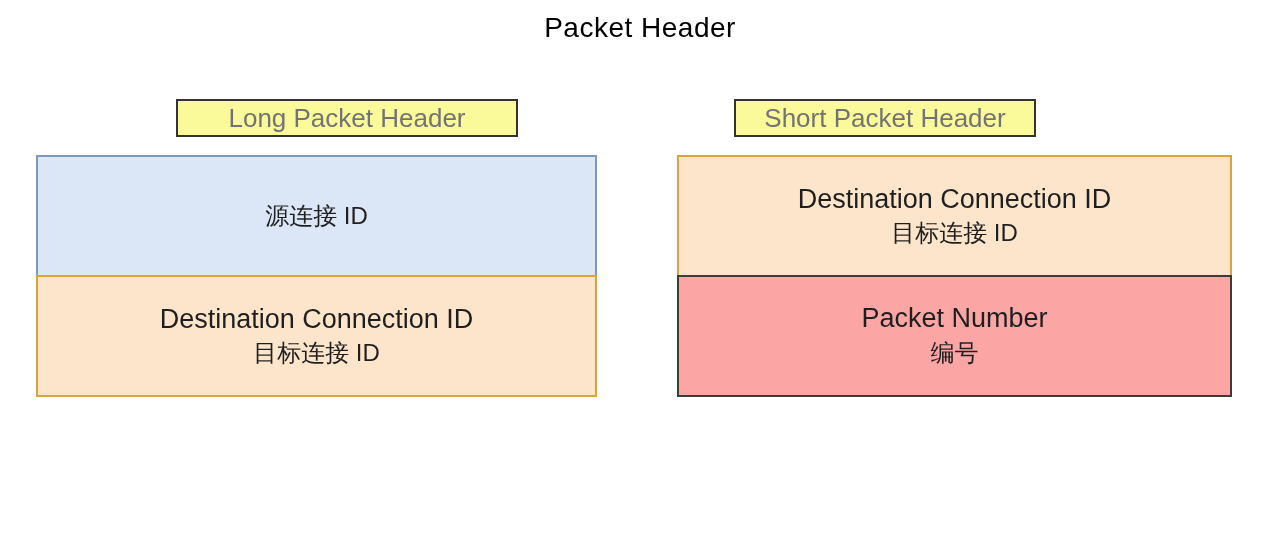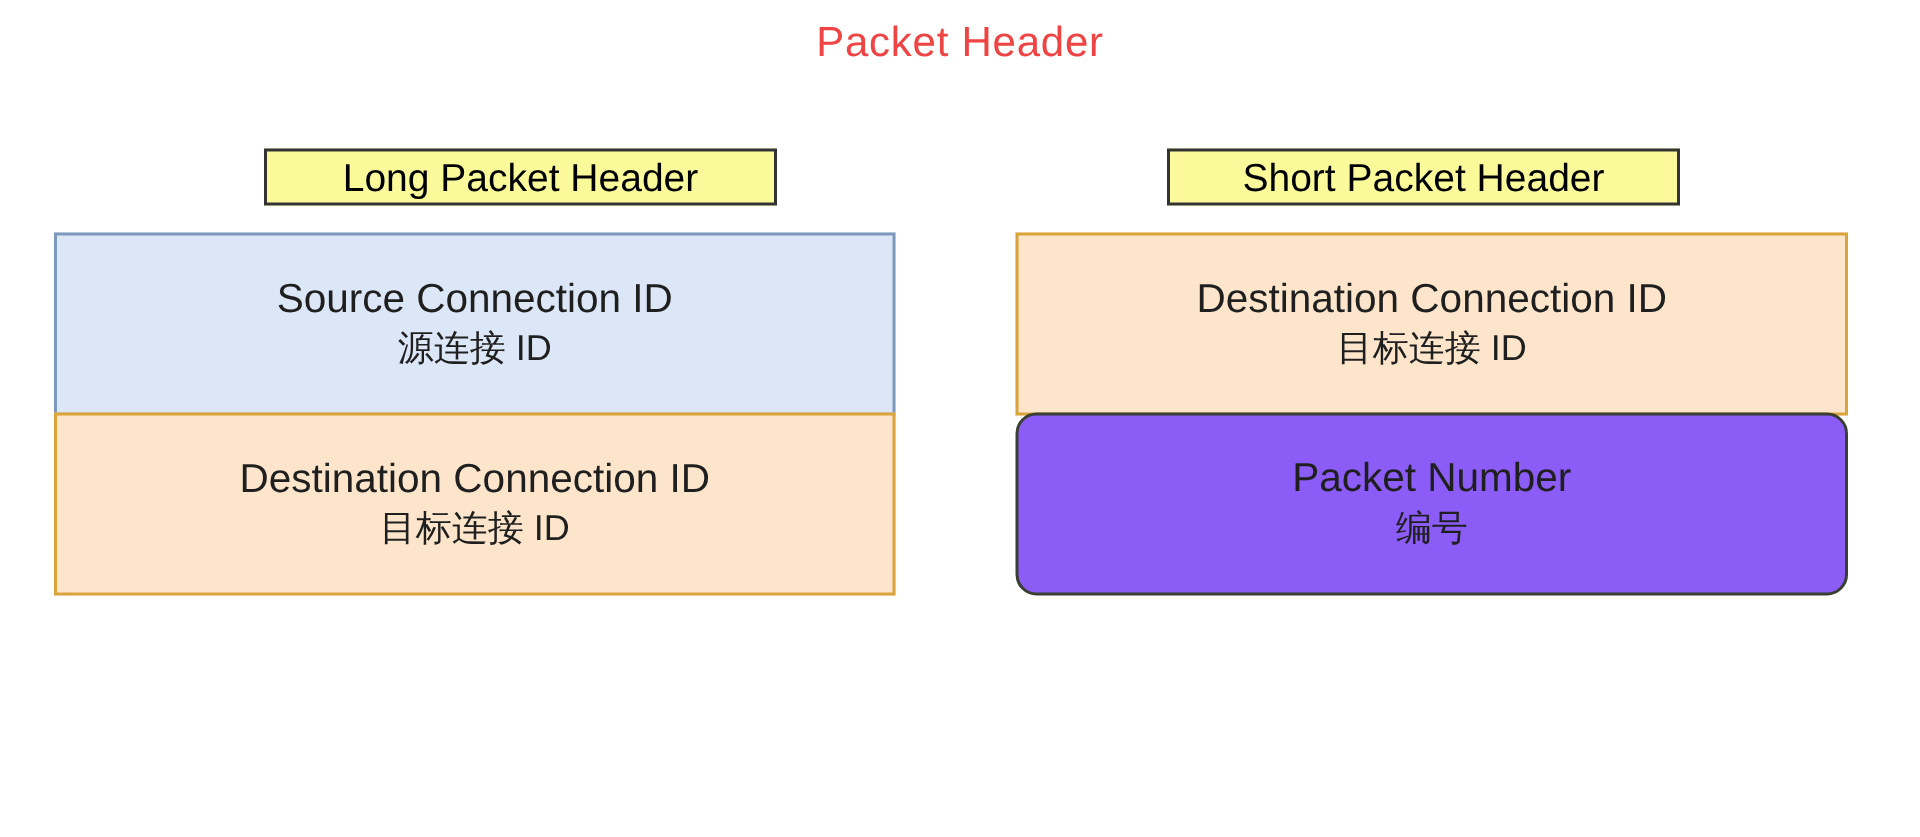--- a/index.html
+++ b/index.html
@@ -15,38 +15,38 @@
     background: #ffffff;
     overflow: hidden;
   }
   .diagram-title {
     position: absolute;
     top: 12px;
     left: 0;
     width: 100%;
     text-align: center;
     font-size: 28px;
-    color: #ef4444;
+    color: #000000;
     letter-spacing: 0.5px;
   }
   .col-label {
     position: absolute;
     top: 99px;
     height: 38px;
     box-sizing: border-box;
     border: 2px solid #333333;
     background: #FAFA9B;
     display: flex;
     align-items: center;
     justify-content: center;
     font-size: 26px;
-    color: #000000;
+    color: #737373;
   }
   .label-long  { left: 176px; width: 342px; }
-  .label-short { left: 778px; width: 342px; }
+  .label-short { left: 734px; width: 302px; }
   .column {
     position: absolute;
     top: 155px;
     display: flex;
     flex-direction: column;
   }
   .column-long  { left: 36px;  width: 561px; }
   .column-short { left: 677px; width: 555px; }
   .box {
     box-sizing: border-box;
@@ -80,33 +80,32 @@
 <div class="canvas">
 
   <div class="diagram-title">Packet Header</div>
 
   <div class="col-label label-long" style="background: rgb(250, 250, 155); border-color: rgb(51, 51, 51);">Long Packet Header</div>
 
   <div class="col-label label-short" style="background: rgb(250, 250, 155); border-color: rgb(51, 51, 51);">Short Packet Header</div>
 
   <div class="column column-long">
     <div class="box" style="background: rgb(219, 231, 247); border-color: rgb(126, 153, 188);">
-      <div class="box-title">Source Connection ID</div>
       <div class="box-sub">源连接 ID</div>
     </div>
     <div class="box" style="background: rgb(252, 229, 203); border-color: rgb(217, 164, 59);">
       <div class="box-title">Destination Connection ID</div>
       <div class="box-sub">目标连接 ID</div>
     </div>
   </div>
 
   <div class="column column-short">
     <div class="box" style="background: rgb(252, 229, 203); border-color: rgb(217, 164, 59);">
       <div class="box-title">Destination Connection ID</div>
       <div class="box-sub">目标连接 ID</div>
     </div>
-    <div class="box" style="background: #8b5cf6; border-color: rgb(58, 63, 51); border-radius: 14px;">
+    <div class="box" style="background: #fca5a5; border-color: rgb(58, 63, 51);">
       <div class="box-title">Packet Number</div>
       <div class="box-sub small">编号</div>
     </div>
   </div>
 
 </div>
 
 </body></html>

